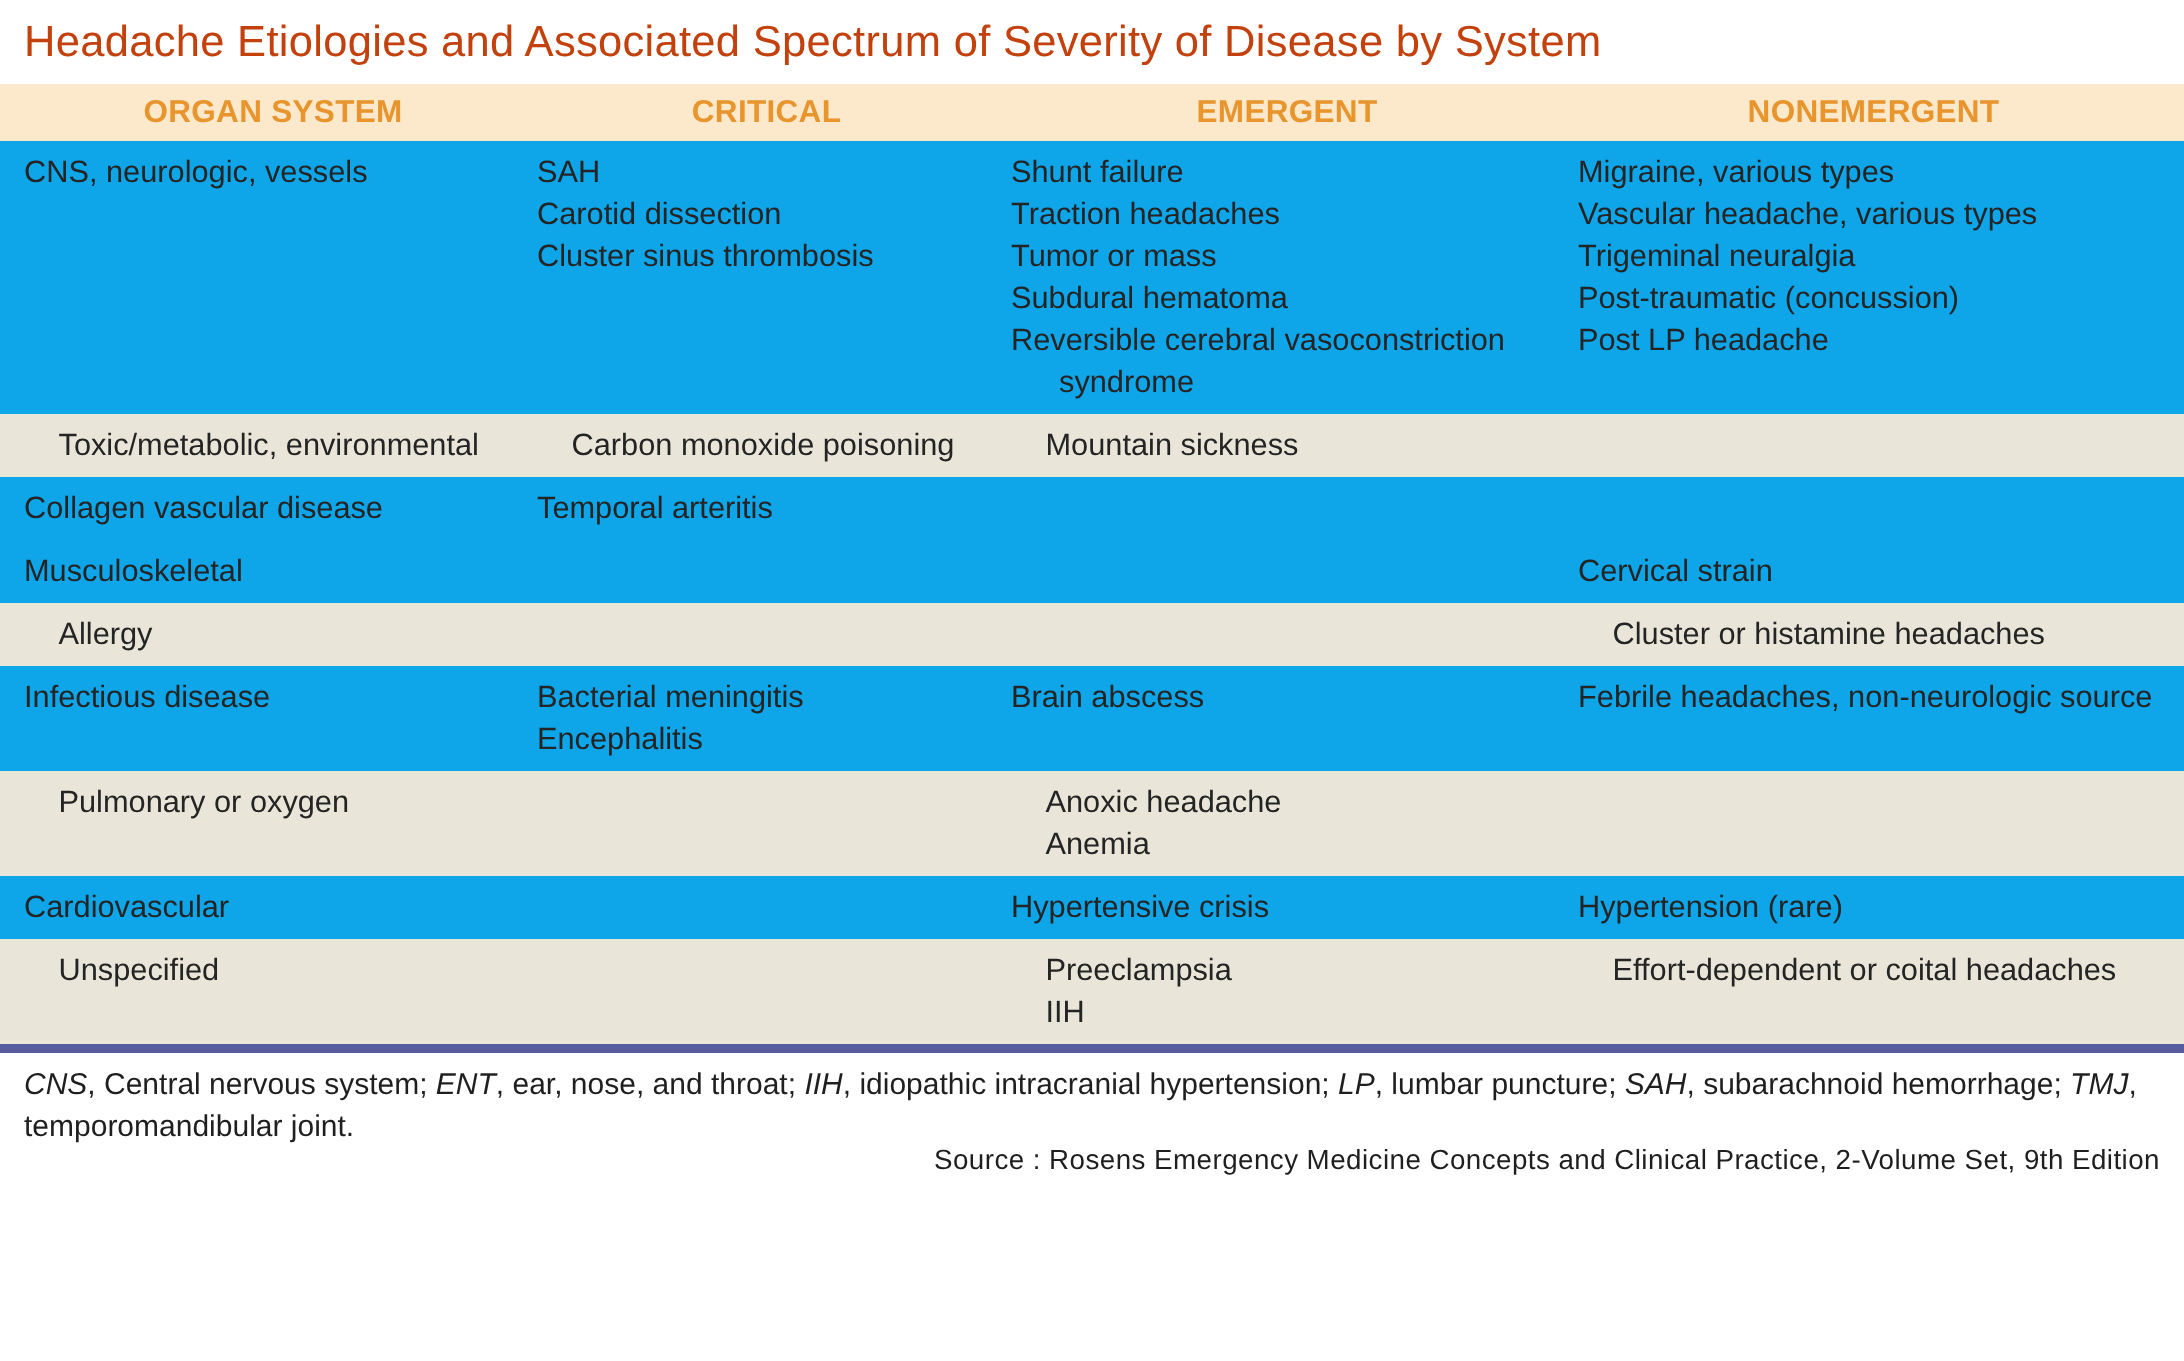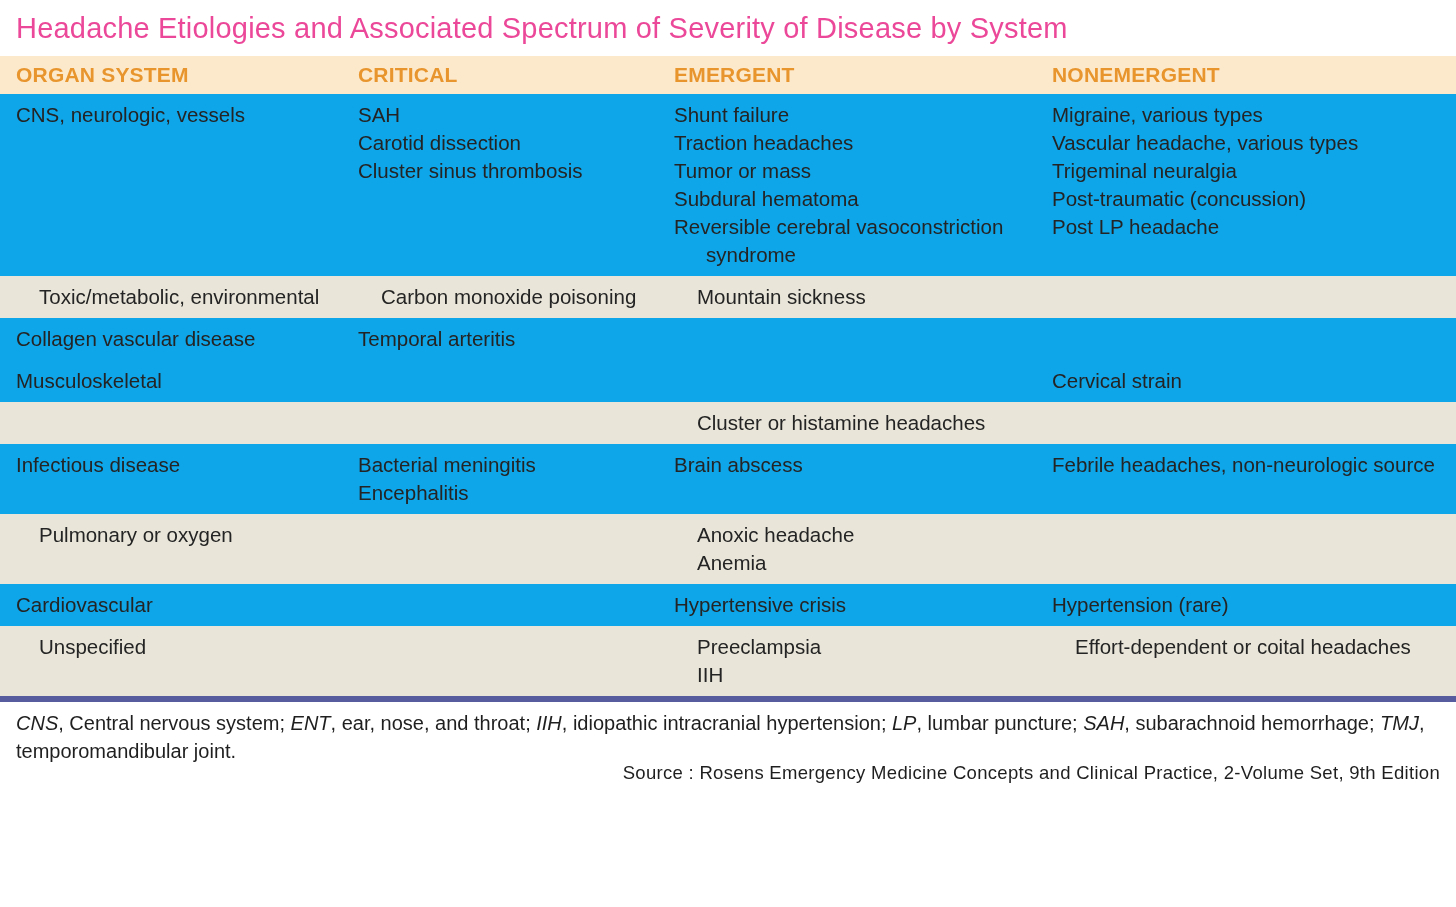--- a/index.html
+++ b/index.html
@@ -9,39 +9,40 @@
     height: 907px;
     overflow: hidden;
     font-family: "Liberation Sans", sans-serif;
     color: #242424;
   }
   .page { width: 1456px; height: 907px; position: relative; background: #fff; }
 
   .title {
     font-size: 29px;
     font-weight: 500;
-    color: #ec4899;
+    color: #c2410c;
     padding: 12px 0 11px 16px;
     letter-spacing: 0.2px;
   }
 
   .grid-row {
     display: grid;
     grid-template-columns: 358px 316px 378px 1fr;
   }
 
   .thead { background: var(--header-bg); }
   .th {
     color: var(--header-fg);
     font-weight: bold;
     font-size: 21px;
     text-transform: uppercase;
     padding: 8px 10px 8px 0;
     line-height: 22px;
     letter-spacing: 0.2px;
+    text-align: center;
   }
   .th.c0 { padding-left: 16px; }
 
   .tr { background: #0ea5e9; }
   .tr.alt { background: var(--alt-bg); padding-left: 23px; }
   .td {
     font-size: 20.5px;
     line-height: 28px;
     padding: 7px 12px 7px 0;
   }
@@ -129,20 +130,21 @@
         </div>
         <div class="grid-row tr">
           <div class="td c0">Musculoskeletal</div>
           <div class="td c1"></div>
           <div class="td c2"></div>
           <div class="td c3">
             <div class="item">Cervical strain</div>
           </div>
         </div>
         <div class="grid-row tr alt">
+          <div class="td c0">Allergy</div>
           <div class="td c1"></div>
           <div class="td c2"></div>
           <div class="td c3">
             <div class="item">Cluster or histamine headaches</div>
           </div>
         </div>
         <div class="grid-row tr">
           <div class="td c0">Infectious disease</div>
           <div class="td c1">
             <div class="item">Bacterial meningitis</div>

